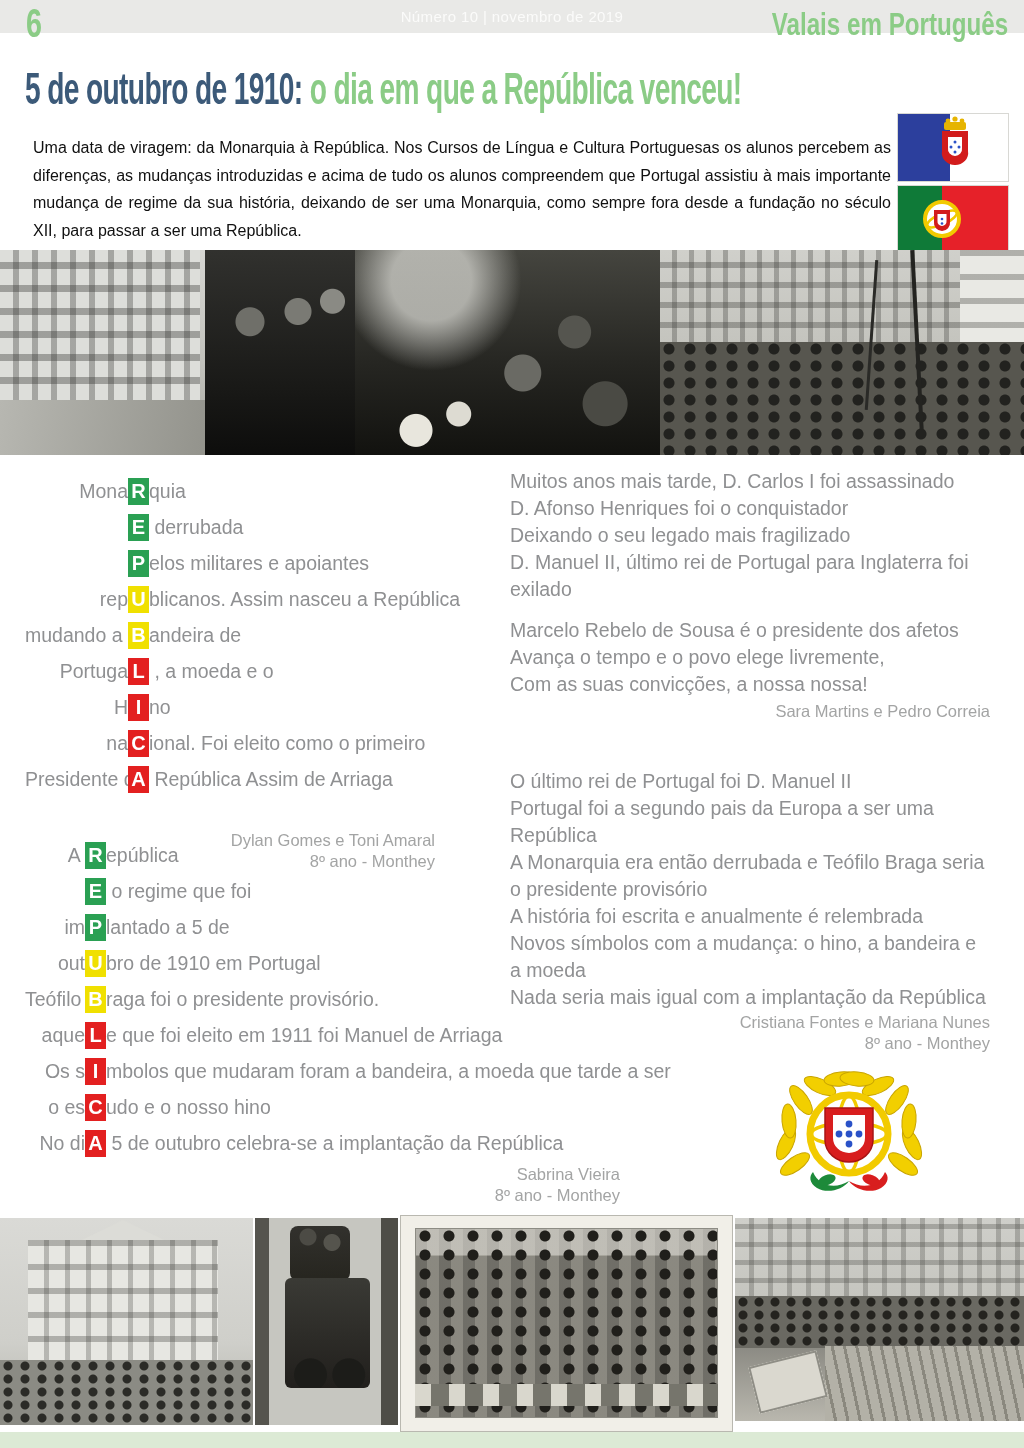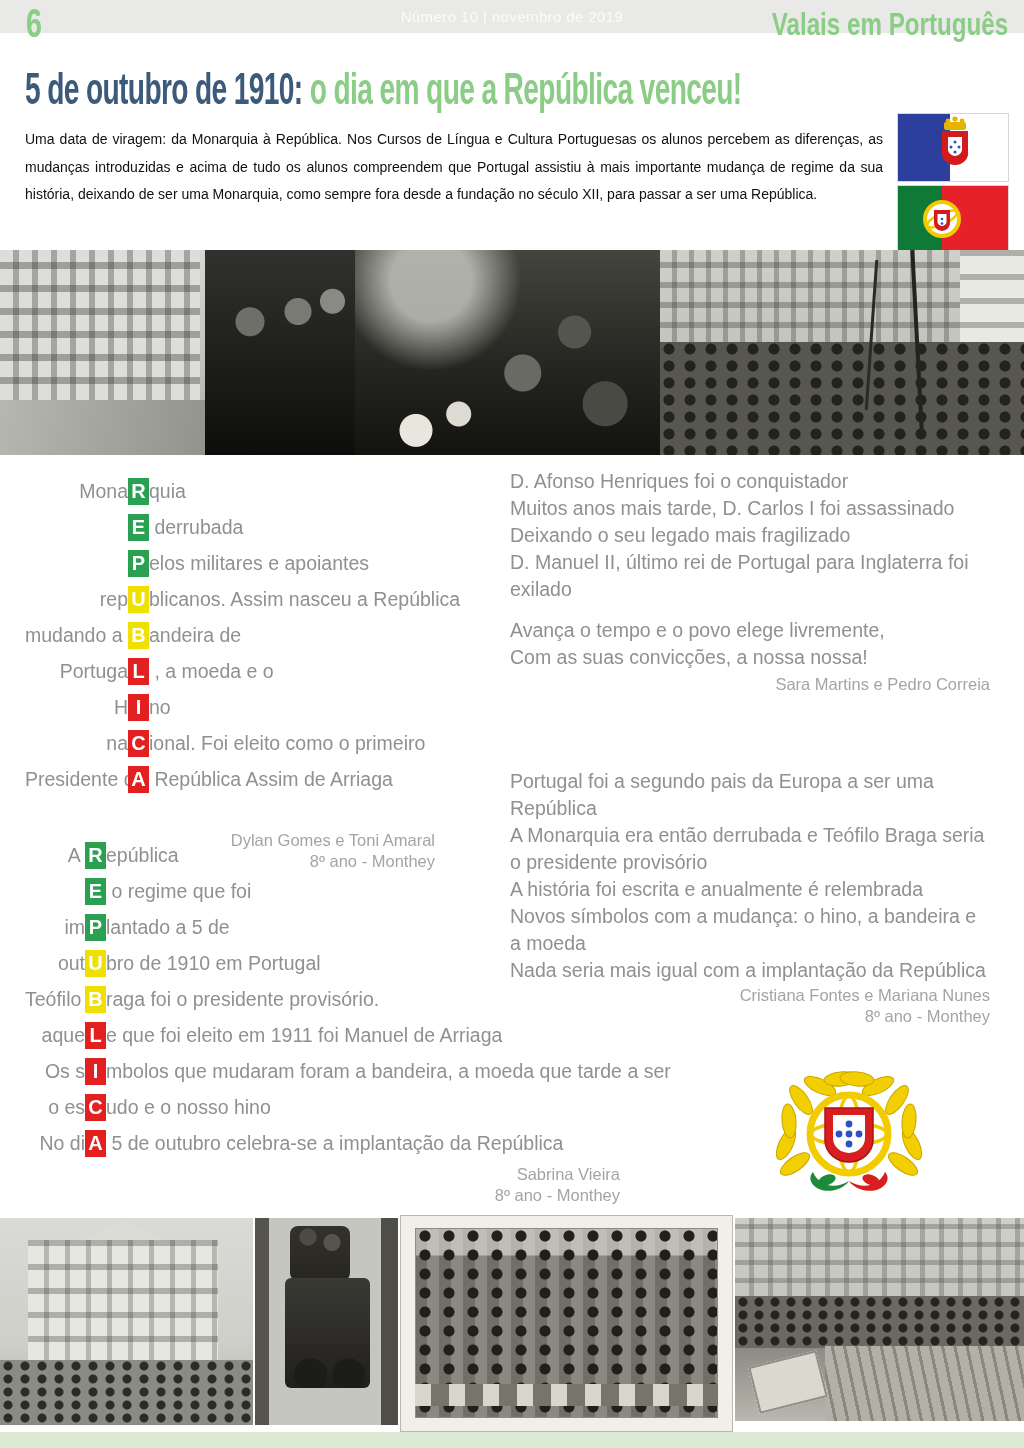--- a/index.html
+++ b/index.html
@@ -15,21 +15,21 @@
   .brand{position:absolute;top:8px;right:16px;font-size:31px;font-weight:bold;white-space:nowrap;
         color:var(--brand-green,#8bcc86);transform:scaleX(.78);transform-origin:100% 0;line-height:34px;}
 
   
   .title{position:absolute;top:66px;left:25px;margin:0;font-size:44px;font-weight:bold;white-space:nowrap;
         letter-spacing:-1px;transform:scaleX(.64);transform-origin:0 0;line-height:46px;}
   .title .t1{color:var(--title-blue,#3c5a79);}
   .title .t2{color:var(--brand-green,#8bcc86);}
 
   
-  .intro{position:absolute;top:126px;left:25px;width:858px;margin:0;font-size:14px;line-height:27.5px;
+  .intro{position:absolute;top:126px;left:25px;width:858px;margin:8px;font-size:16px;line-height:27.5px;
         color:#101010;text-align:justify;}
 
   
   .flags{position:absolute;top:113px;left:897px;width:110px;}
   .flags svg{display:block;margin-bottom:3px;border:1px solid #d8d8d4;}
 
   
   .photo{position:absolute;overflow:hidden;}
   .strip-top{position:absolute;top:250px;left:0;width:1024px;height:205px;}
   .strip-bottom{position:absolute;top:1218px;left:0;width:1024px;height:214px;}
@@ -210,36 +210,38 @@
       <div class="ac-line"><span class="ac-pre">na</span><span class="ac-letter hl-red">C</span><span class="ac-post">ional. Foi eleito como o primeiro</span></div>
       <div class="ac-line"><span class="ac-pre">Presidente d</span><span class="ac-letter hl-red">A</span><span class="ac-post"> República Assim de Arriaga</span></div>
     </div>
   <div id="attr-acrostic1" class="attr">
     <div>Dylan Gomes e Toni Amaral</div>
     <div>8º ano - Monthey</div>
   </div>
 
   <div id="poem1">
     <div class="stanza1">
+        <div class="poem-line">Muitos anos mais tarde, D. Carlos I foi assassinado</div>
         <div class="poem-line">D. Afonso Henriques foi o conquistador</div>
-        <div class="poem-line">Muitos anos mais tarde, D. Carlos I foi assassinado</div>
         <div class="poem-line">Deixando o seu legado mais fragilizado</div>
         <div class="poem-line">D. Manuel II, último rei de Portugal para Inglaterra foi exilado</div>
       </div>
     <div class="stanza2">
+        <div class="poem-line">Marcelo Rebelo de Sousa é o presidente dos afetos</div>
         <div class="poem-line">Avança o tempo e o povo elege livremente,</div>
         <div class="poem-line">Com as suas convicções, a nossa nossa!</div>
       </div>
     <div class="attr">
       <div>Sara Martins e Pedro Correia</div>
     </div>
   </div>
 
   <div id="poem2">
     <div>
+        <div class="poem-line">O último rei de Portugal foi D. Manuel II</div>
         <div class="poem-line">Portugal foi a segundo pais da Europa a ser uma República</div>
         <div class="poem-line">A Monarquia era então derrubada e Teófilo Braga seria o presidente provisório</div>
         <div class="poem-line">A história foi escrita e anualmente é relembrada</div>
         <div class="poem-line">Novos símbolos com a mudança: o hino, a bandeira e a moeda</div>
         <div class="poem-line">Nada seria mais igual com a implantação da República</div>
       </div>
     <div class="attr">
       <div>Cristiana Fontes e Mariana Nunes</div>
       <div>8º ano - Monthey</div>
     </div>

